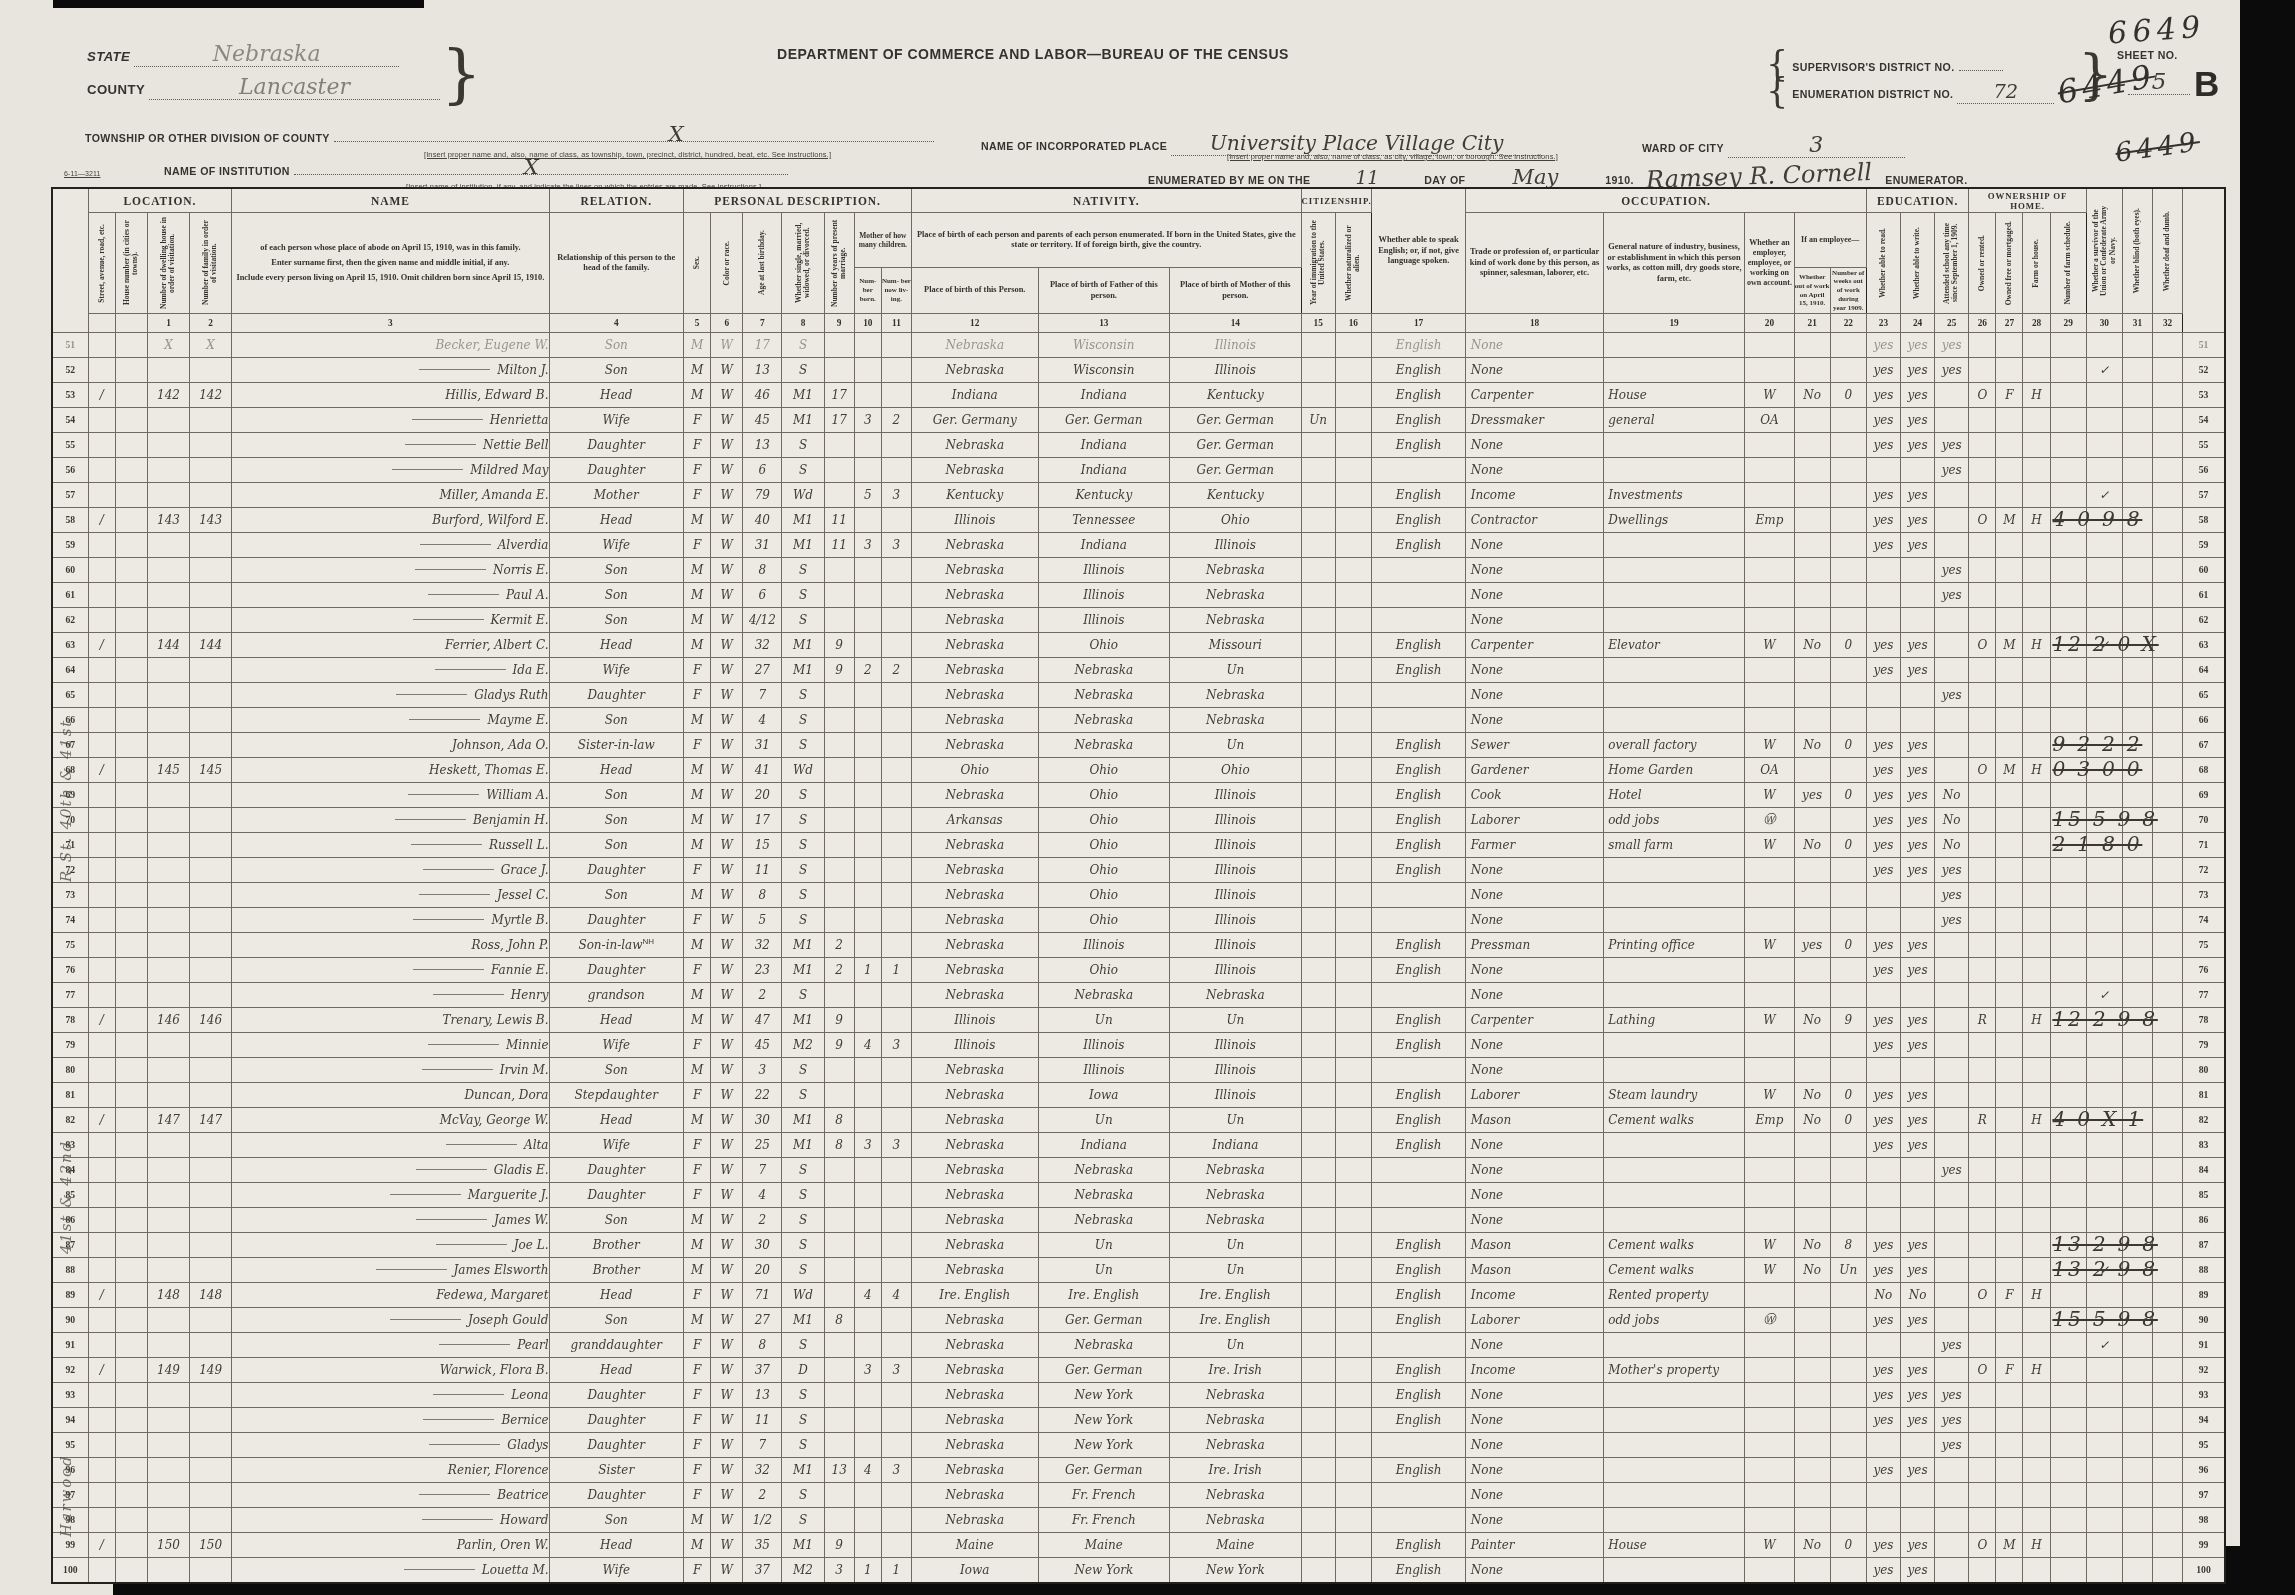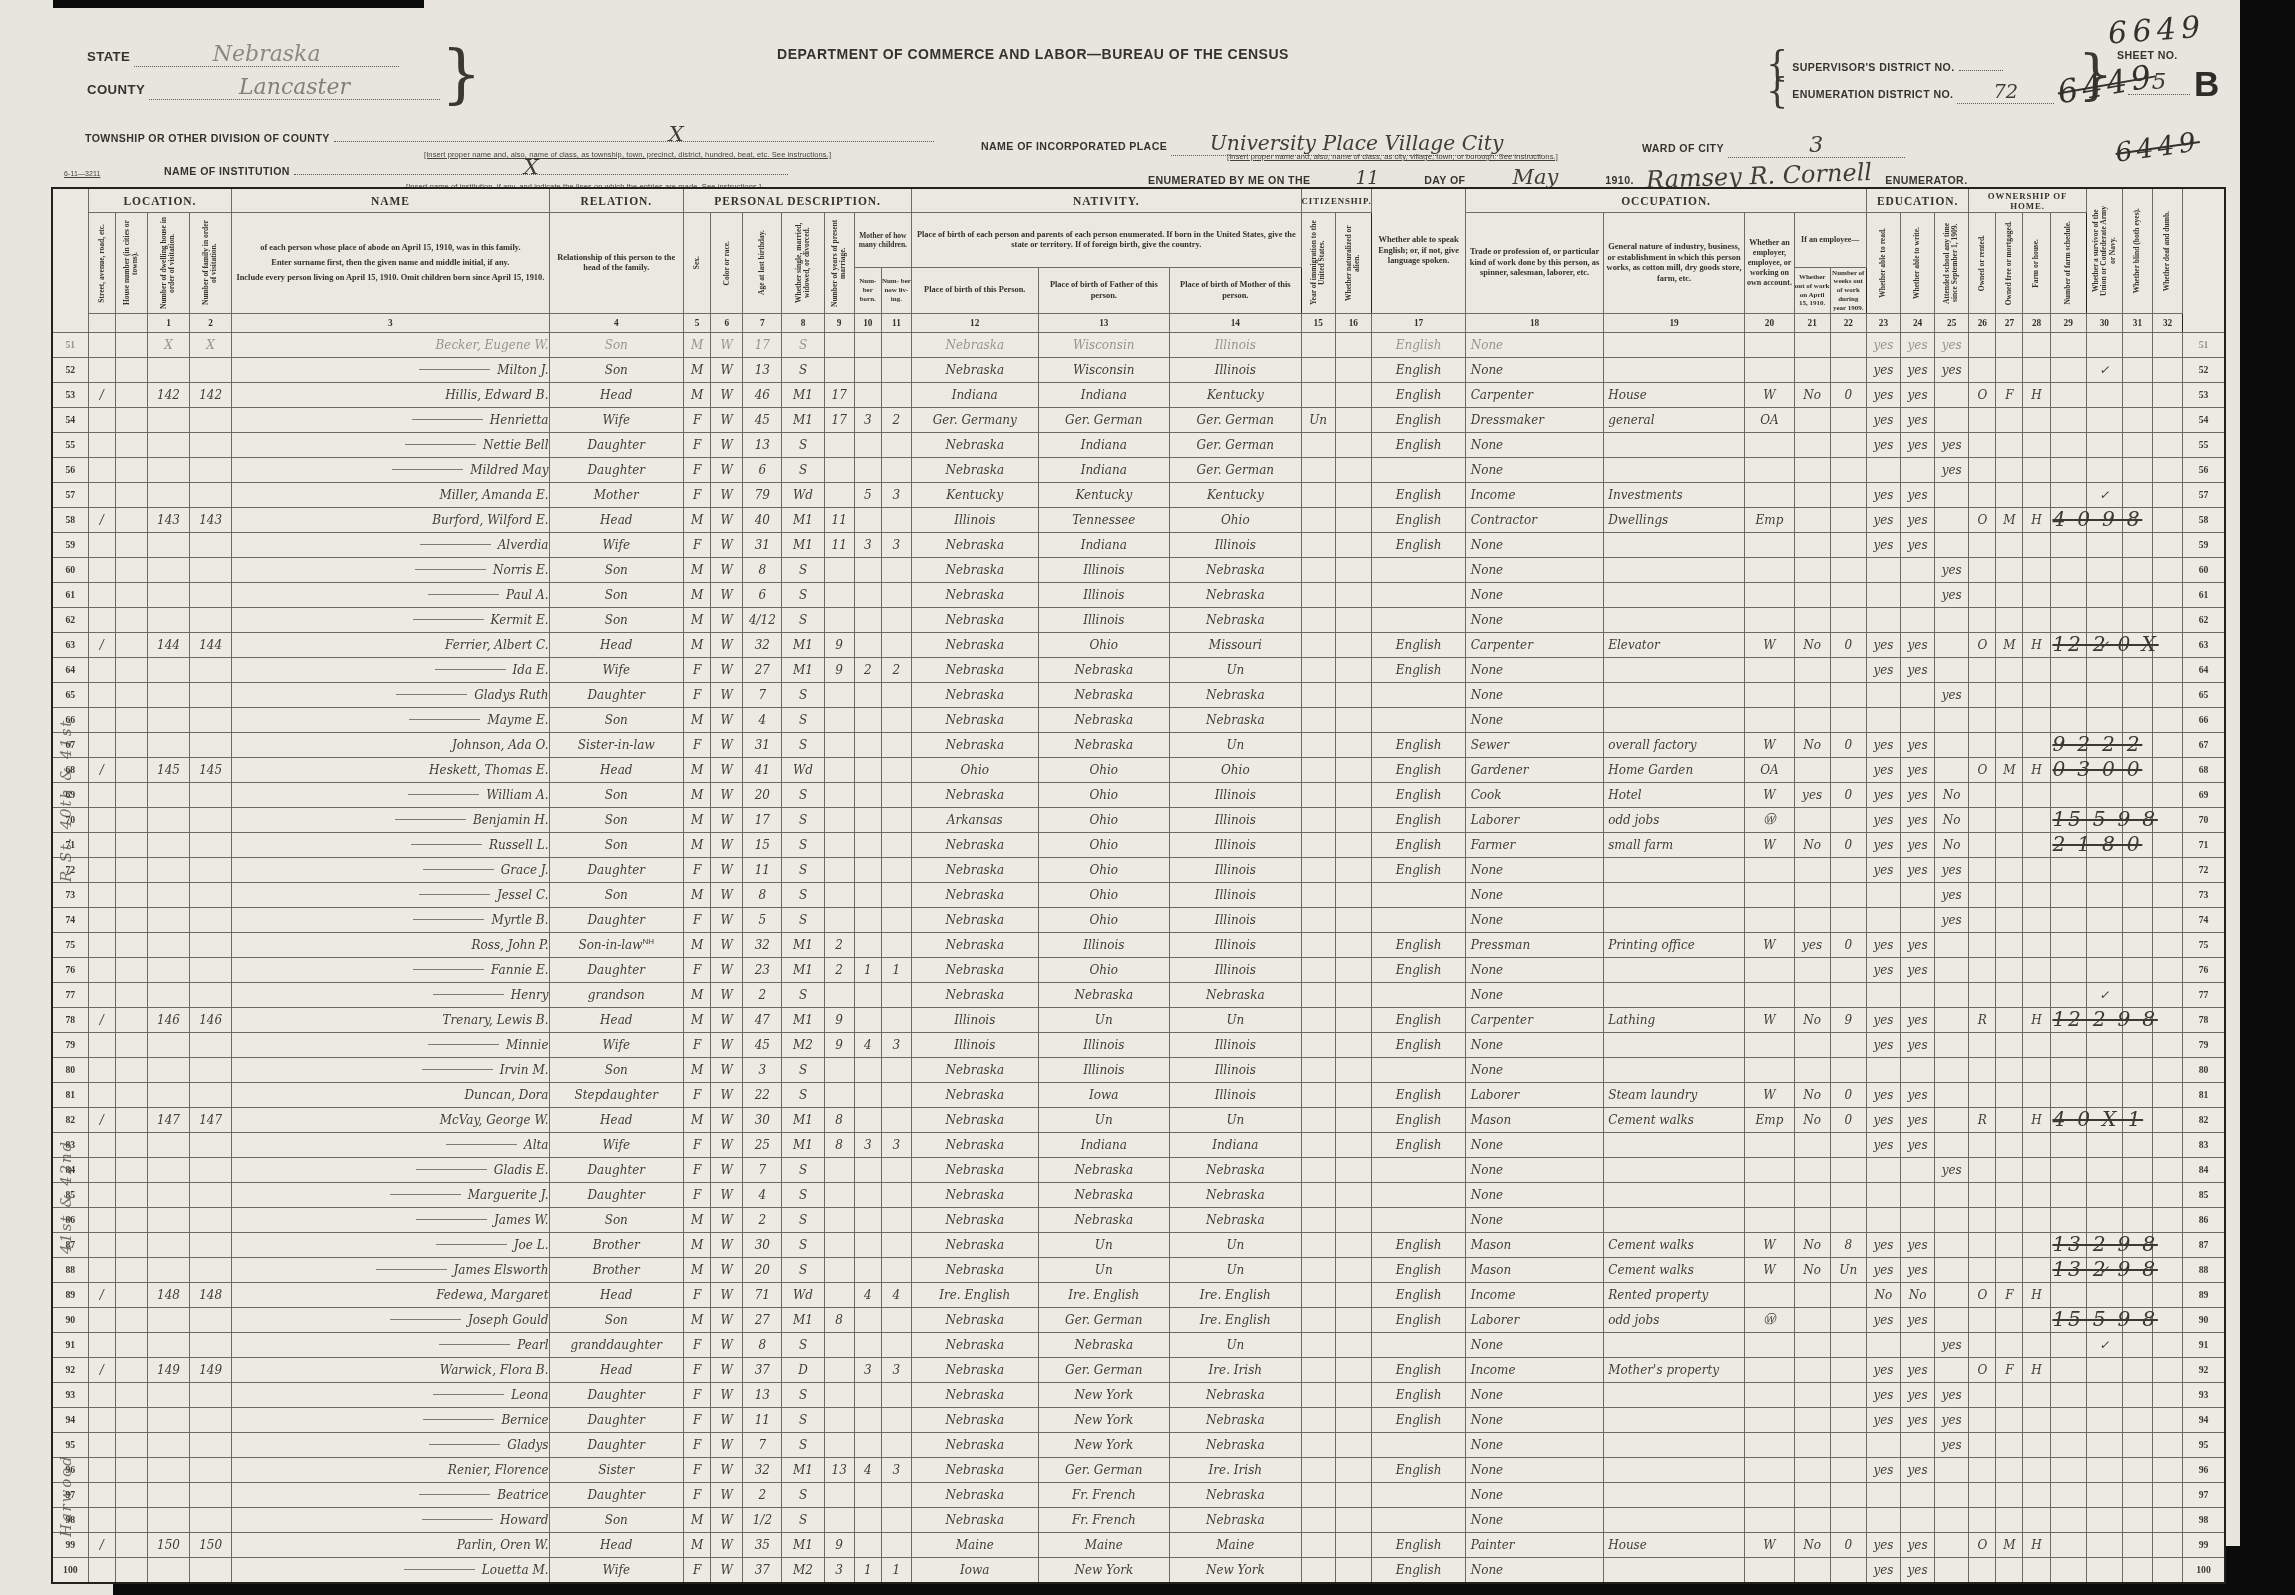--- a/index.html
+++ b/index.html
@@ -68,21 +68,21 @@
 
 <div class="page">
 
   <div class="edge right"></div>
   <div class="edge bottom"></div>
   <div class="edge topsliver"></div>
   <div class="punch" style="left:2144px;top:503px;width:53px;height:39px;"></div>
   <div class="punch" style="left:2154px;top:1263px;width:49px;height:37px;"></div>
 
   <div class="hdr-abs" style="left:87px;top:41px;">
-    <span class="lbl" style="text-transform:uppercase;">State</span>
+    <span class="lbl" style="text-transform:uppercase;font-style:italic;">State</span>
     <span class="dots" style="width:265px;"><span class="script" style="font-size:22px;opacity:.55;">Nebraska</span></span>
   </div>
   <div class="hdr-abs" style="left:87px;top:74px;">
     <span class="lbl" style="text-transform:uppercase;">County</span>
     <span class="dots" style="width:291px;"><span class="script" style="font-size:22px;opacity:.6;">Lancaster</span></span>
   </div>
   <div class="brace" style="left:441px;top:37px;font-size:64px;">}</div>
 
   <div class="hdr-abs" style="left:565px;top:32px;width:936px;text-align:center;">
     <div class="dept">DEPARTMENT OF COMMERCE AND LABOR—BUREAU OF THE CENSUS</div>

